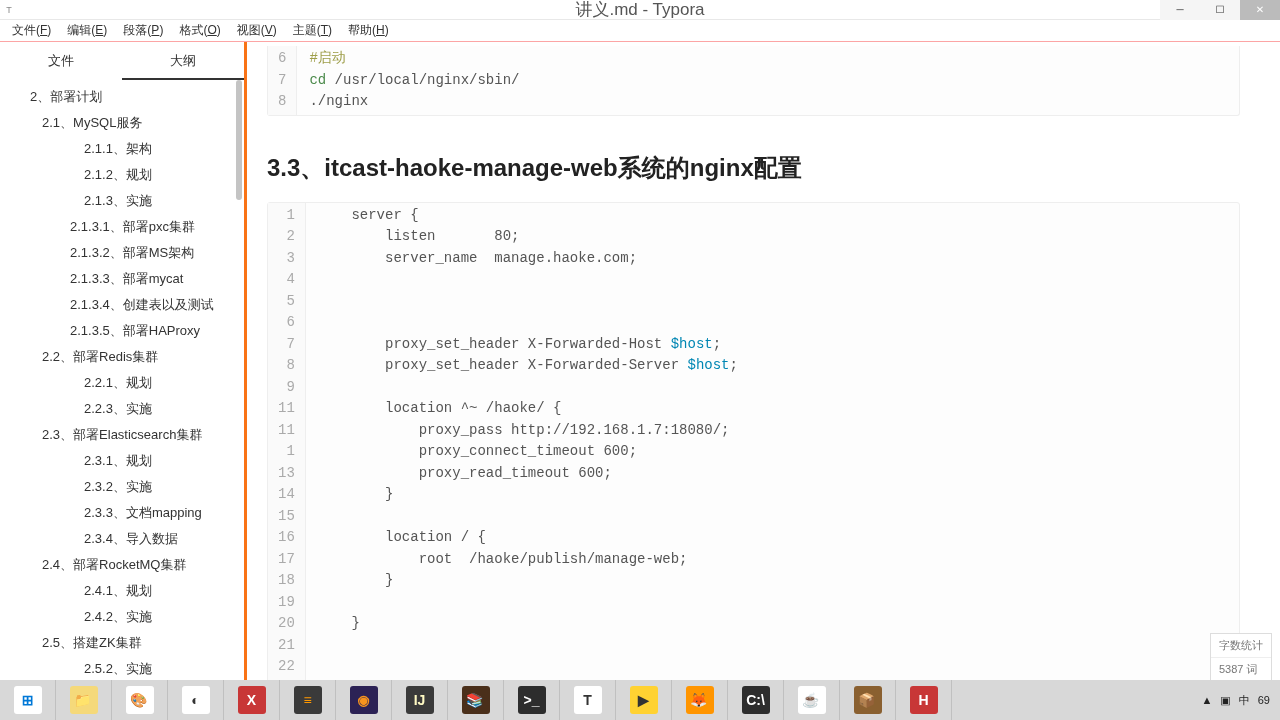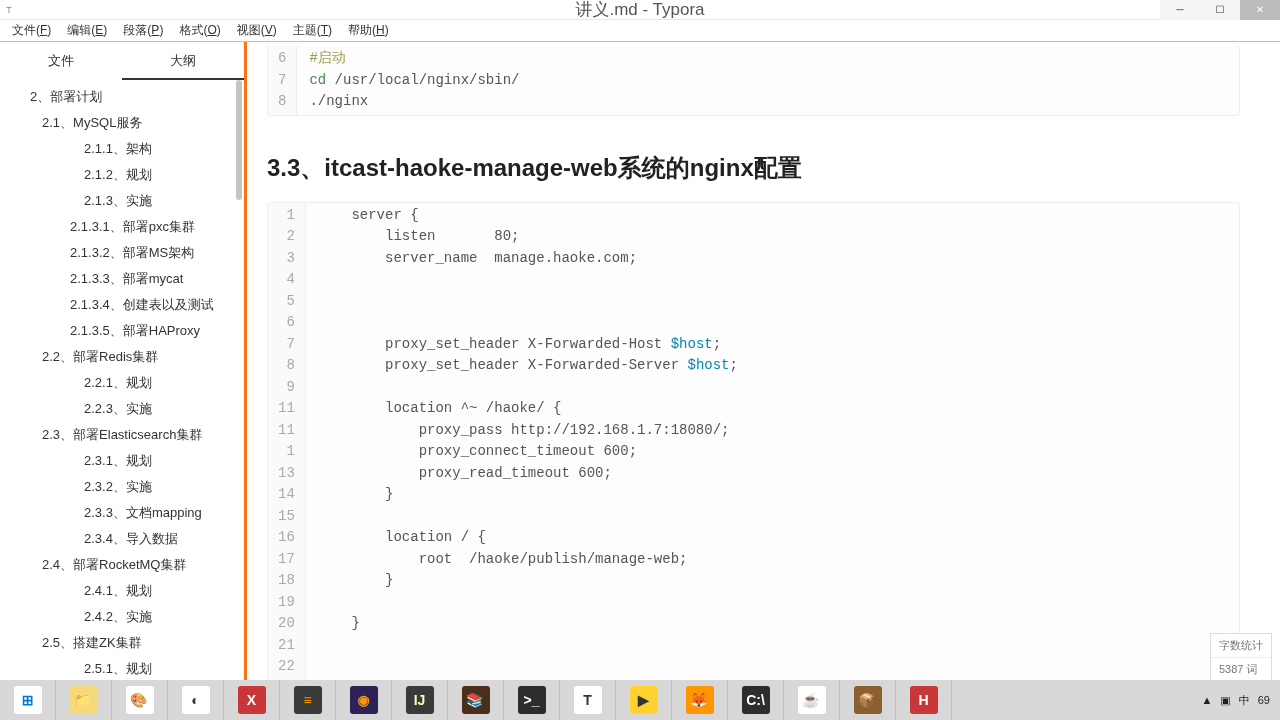--- a/index.html
+++ b/index.html
@@ -94,21 +94,20 @@
         <div class="outline-item l3">2.2.3、实施</div>
         <div class="outline-item l2">2.3、部署Elasticsearch集群</div>
         <div class="outline-item l3">2.3.1、规划</div>
         <div class="outline-item l3">2.3.2、实施</div>
         <div class="outline-item l3">2.3.3、文档mapping</div>
         <div class="outline-item l3">2.3.4、导入数据</div>
         <div class="outline-item l2">2.4、部署RocketMQ集群</div>
         <div class="outline-item l3">2.4.1、规划</div>
         <div class="outline-item l3">2.4.2、实施</div>
         <div class="outline-item l2">2.5、搭建ZK集群</div>
-        <div class="outline-item l3">2.5.1、规划</div>
         <div class="outline-item l3">2.5.2、实施</div>
         <div class="outline-item l1 bold">3、项目打包</div>
       </div>
   </div>
 
   <div class="editor">
     <div class="content">
       <div class="code-block" style="border-top:none;border-top-left-radius:0;border-top-right-radius:0;">
         <div class="line-numbers" id="ln-top">
             <div>6</div>

